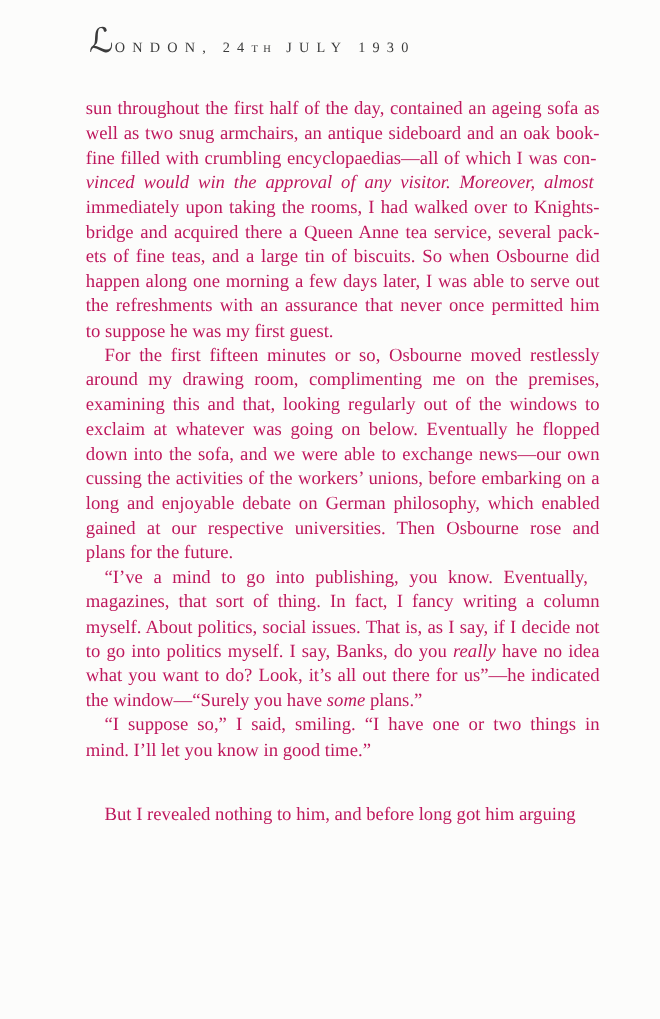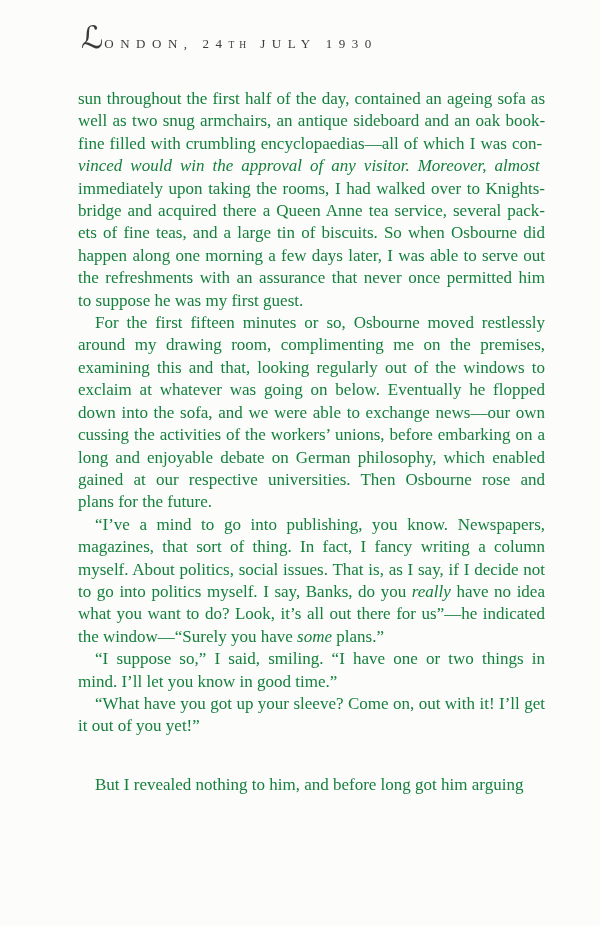--- a/index.html
+++ b/index.html
@@ -42,21 +42,21 @@
   .head-gap { margin-left: 9px; }
 
   
   .page-body {
     position: absolute;
     left: 78px;
     top: 88px;
     width: 467px;
     font-size: 17px;
     line-height: 22.4px;
-    color: #15803d;
+    color: #be185d;
   }
   .para { margin: 0; }
   .line { white-space: nowrap; }
   .line em { font-style: italic; }
 </style>
 </head>
 <body>
 
 <div class="page">
 
@@ -87,33 +87,29 @@
         <div class="line"><span style="word-spacing: 5.26px;"><span>around my drawing room, complimenting me on the premises,</span></span></div>
         <div class="line"><span style="word-spacing: 2.93px;"><span>examining this and that, looking regularly out of the windows to</span></span></div>
         <div class="line"><span style="word-spacing: 3.55px;"><span>exclaim at whatever was going on below. Eventually he flopped</span></span></div>
         <div class="line"><span style="word-spacing: 1.43px;"><span>down into the sofa, and we were able to exchange news—our own</span></span></div>
         <div class="line"><span style="word-spacing: 0.7px;"><span>cussing the activities of the workers’ unions, before embarking on a</span></span></div>
         <div class="line"><span style="word-spacing: 2.87px;"><span>long and enjoyable debate on German philosophy, which enabled</span></span></div>
         <div class="line"><span style="word-spacing: 5.95px;"><span>gained at our respective universities. Then Osbourne rose and</span></span></div>
         <div class="line"><span><span>plans for the future.</span></span></div>
       </div>
       <div class="para">
-        <div class="line" style="padding-left: 17px;"><span style="word-spacing: 5.32px;"><span>“I’ve a mind to go into publishing, you know. Newspapers,</span></span></div>
+        <div class="line" style="padding-left: 17px;"><span style="word-spacing: 5.32px;"><span>“I’ve a mind to go into publishing, you know. Eventually,</span></span></div>
         <div class="line"><span style="word-spacing: 4.09px;"><span>magazines, that sort of thing. In fact, I fancy writing a column</span></span></div>
         <div class="line"><span style="word-spacing: 0.51px;"><span>myself. About politics, social issues. That is, as I say, if I decide not</span></span></div>
         <div class="line"><span style="word-spacing: 1.33px;"><span>to go into politics myself. I say, Banks, do you </span><em>really</em><span> have no idea</span></span></div>
         <div class="line"><span style="word-spacing: 1.27px;"><span>what you want to do? Look, it’s all out there for us”—he indicated</span></span></div>
         <div class="line"><span><span>the window—“Surely you have </span><em>some</em><span> plans.”</span></span></div>
       </div>
       <div class="para">
         <div class="line" style="padding-left: 17px;"><span style="word-spacing: 3.94px;"><span>“I suppose so,” I said, smiling. “I have one or two things in</span></span></div>
         <div class="line"><span><span>mind. I’ll let you know in good time.”</span></span></div>
       </div>
       <div class="para">
-        <div class="line" style="padding-left: 17px;"><span style="word-spacing: 0.19px;"><span>“What have you got up your sleeve? Come on, out with it! I’ll get</span></span></div>
-        <div class="line"><span><span>it out of you yet!”</span></span></div>
-      </div>
-      <div class="para">
         <div class="line" style="padding-left: 17px; margin-top: 36px;"><span><span>But I revealed nothing to him, and before long got him arguing</span></span></div>
       </div>
     </div>
 
 </div>
 
 </body></html>

